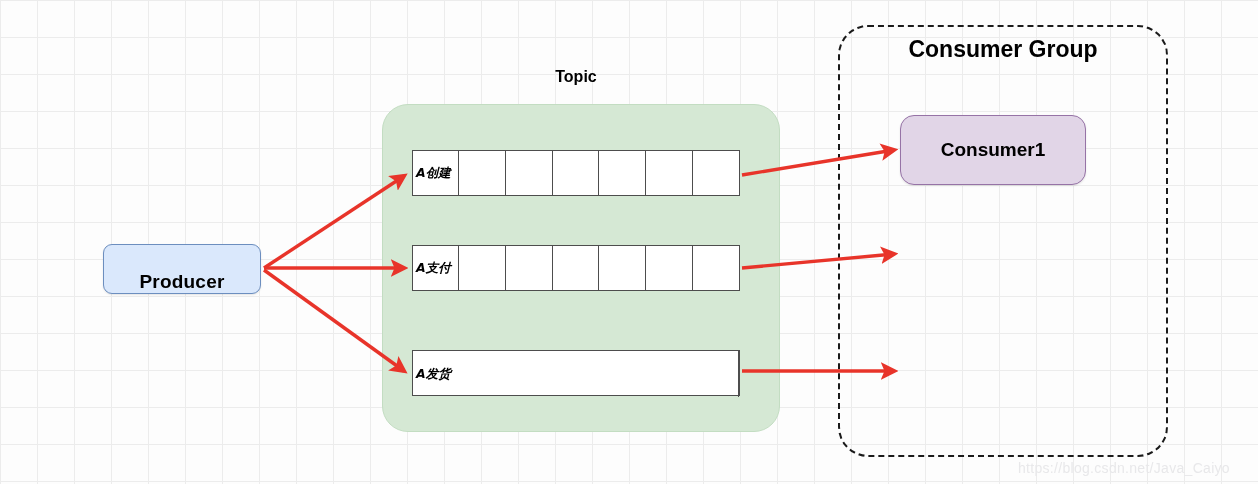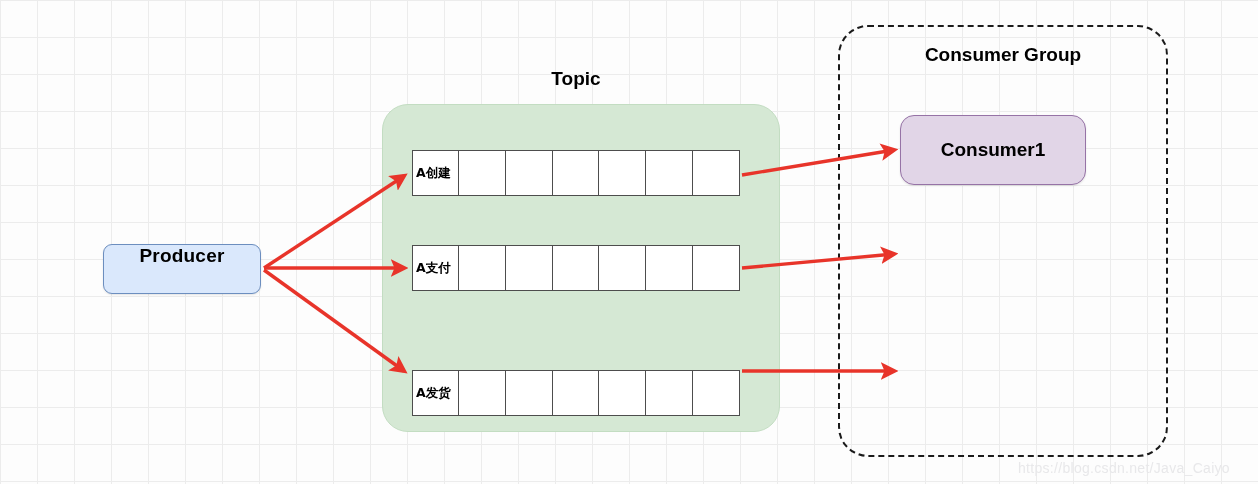--- a/index.html
+++ b/index.html
@@ -33,40 +33,40 @@
   .producer-box {
     position: absolute;
     left: 103px;
     top: 244px;
     width: 158px;
     height: 50px;
     background: #dae8fc;
     border: 1.5px solid #6c8ebf;
     border-radius: 9px;
     display: flex;
-    align-items: flex-start;
+    align-items: flex-end;
     justify-content: center;
     box-sizing: border-box;
     box-shadow: 0 1px 2px rgba(0,0,0,0.10);
   }
   .producer-label {
     font-size: 19px;
     font-weight: bold;
     color: #000000;
     letter-spacing: 0.2px;
   }
 
   
   .topic-title {
     position: absolute;
     left: 480px;
     top: 68px;
     width: 192px;
     text-align: center;
-    font-size: 19px;
+    font-size: 16px;
     font-weight: bold;
     color: #000000;
   }
   .topic-container {
     position: absolute;
     left: 382px;
     top: 104px;
     width: 398px;
     height: 328px;
     background: #d5e8d4;
@@ -81,59 +81,60 @@
     left: 412px;
     width: 328px;
     height: 46px;
     display: flex;
     box-sizing: border-box;
     background: #ffffff;
     border: 1.6px solid #4d4d4d;
   }
   .partition-row.row-0 { top: 150px; }
   .partition-row.row-1 { top: 245px; }
-  .partition-row.row-2 { top: 370px; }
+  .partition-row.row-2 { top: 350px; flex-direction: column; }
 
   .partition-cell {
     flex: 1 1 0;
     border-right: 1.6px solid #4d4d4d;
     box-sizing: border-box;
   }
   .partition-cell:last-child { border-right: none; }
   .partition-cell.labeled {
     flex: 0 0 46px;
     display: flex;
     align-items: center;
     padding-left: 3px;
     font-size: 12.5px;
     font-weight: bold;
     color: #000000;
     font-family: "DejaVu Sans", "Liberation Sans", sans-serif;
     white-space: nowrap;
+    font-style: italic;
   }
 
   
   .consumer-group {
     position: absolute;
     left: 838px;
     top: 25px;
     width: 330px;
     height: 432px;
     border: 2px dashed #1a1a1a;
     border-radius: 30px;
     box-sizing: border-box;
     background: transparent;
   }
   .consumer-group-title {
     position: absolute;
     left: 860px;
-    top: 44px;
+    top: 36px;
     width: 286px;
     text-align: center;
-    font-size: 19px;
+    font-size: 23px;
     font-weight: bold;
     color: #000000;
   }
   .consumer-box {
     position: absolute;
     left: 900px;
     width: 186px;
     height: 70px;
     background: #e1d5e7;
     border: 1.5px solid #9673a6;

